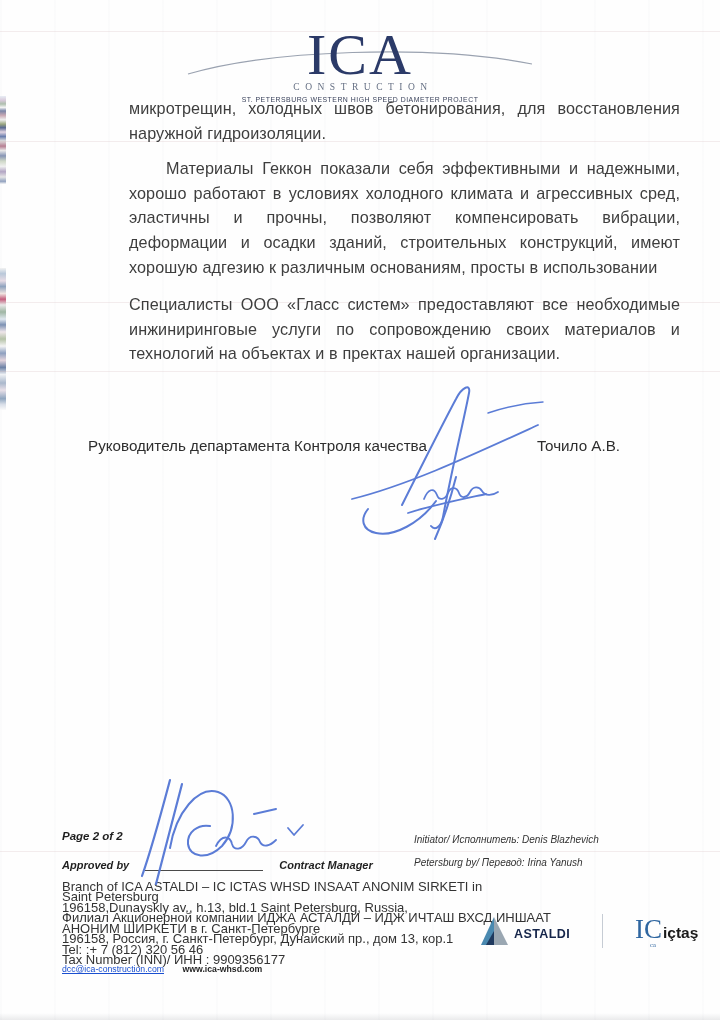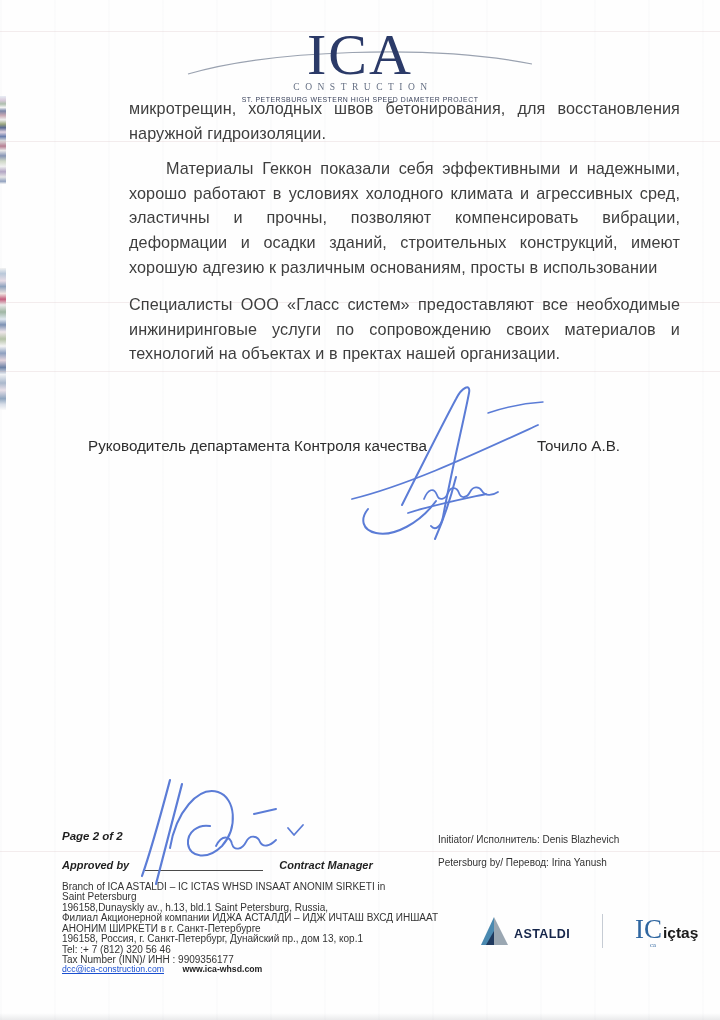--- a/index.html
+++ b/index.html
@@ -39,29 +39,29 @@
   .sig-foot { left:112px; top:776px; }
 
   
   .page-label { position:absolute; left:62px; top:830px;
     font-style:italic; font-weight:bold; font-size:11.5px; color:#1f1f1f; }
   .approved-row { position:absolute; left:62px; top:857px;
     display:flex; align-items:flex-end; gap:16px;
     font-style:italic; font-weight:bold; font-size:11px; color:#1f1f1f; }
   .approved-blank { display:inline-block; width:118px; height:13px;
     border-bottom:1.3px solid #4a4a4a; }
-  .addr { position:absolute; left:62px; top:882px; font-size:10px;
+  .addr { position:absolute; left:62px; top:882px; font-size:13px;
     line-height:10.45px; color:#333; }
   .addr span { display:block; white-space:nowrap; }
   .contact-line { position:absolute; left:62px; top:964px; font-size:8.7px; color:#222; }
   .email-link { color:#1a4fd0; text-decoration:underline; cursor:pointer; }
   .website { font-weight:bold; color:#1f1f1f; margin-left:16px; }
 
-  .rightcol { position:absolute; left:438px; top:834px;
-    font-size:10px; color:#333; }
+  .rightcol { position:absolute; left:414px; top:834px;
+    font-style:italic; font-size:10px; color:#333; }
   .rightcol .row { margin-bottom:12px; white-space:nowrap; }
 
   .logos { position:absolute; left:478px; top:908px; display:flex;
     align-items:center; gap:30px; }
   .logo-divider { width:1px; height:34px; background:#c6ccd4; }
 </style>
 </head>
 <body>
 
 <div class="page">

